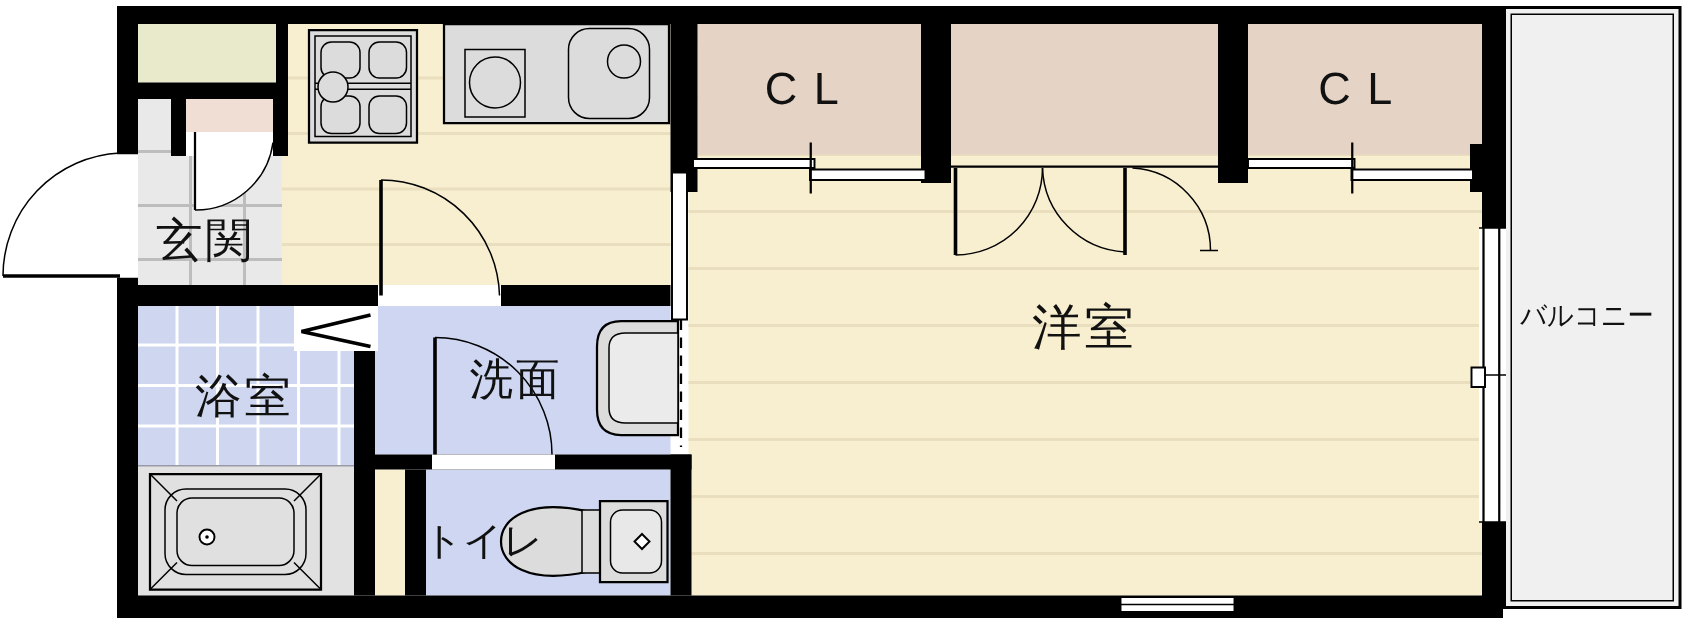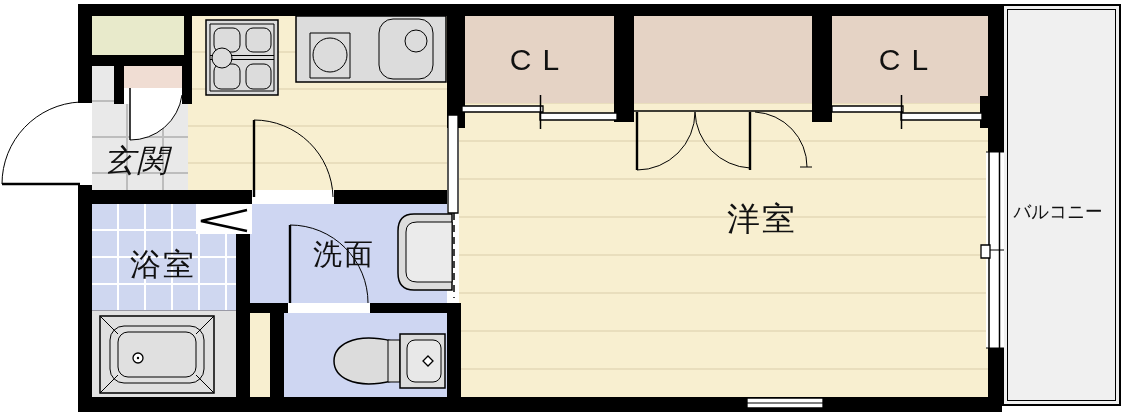--- a/index.html
+++ b/index.html
@@ -184,20 +184,21 @@
       <rect class="wht" x="981" y="245" width="9" height="13" stroke-width="1"></rect>
       <path class="ln1" d="M986,152 H1004 M986,348 H1004"></path>
     </g>
 
     <g>
       <rect class="wht" x="747" y="398" width="76" height="10"></rect>
       <path class="ln1" d="M747,403 H823"></path>
     </g>
   </svg>
 
-  <div class="lbl" style="left:137px;top:160px;font-size:31px;letter-spacing:2px;font-style:italic;">玄関</div>
+  <div class="lbl" style="left:137px;top:160px;font-size:31px;letter-spacing:2px;">玄関</div>
   <div class="lbl" style="left:163px;top:264px;font-size:31px;letter-spacing:2px;">浴室</div>
   <div class="lbl" style="left:344px;top:254px;font-size:29px;letter-spacing:2px;">洗面</div>
-  <div class="lbl" style="left:762px;top:218px;font-size:33px;letter-spacing:2px;">洋室</div>
+  <div class="lbl" style="left:322px;top:360px;font-size:26px;">トイレ</div>
+  <div class="lbl" style="left:723px;top:218px;font-size:33px;letter-spacing:2px;">洋室</div>
   <div class="lbl" style="left:540px;top:60px;font-size:30px;letter-spacing:11px;">CL</div>
   <div class="lbl" style="left:909px;top:60px;font-size:30px;letter-spacing:11px;">CL</div>
   <div class="lbl" style="left:1058px;top:211px;font-size:19px;transform:translate(-50%,-50%) scaleX(0.92);">バルコニー</div>
 </div>
 
 </body></html>

